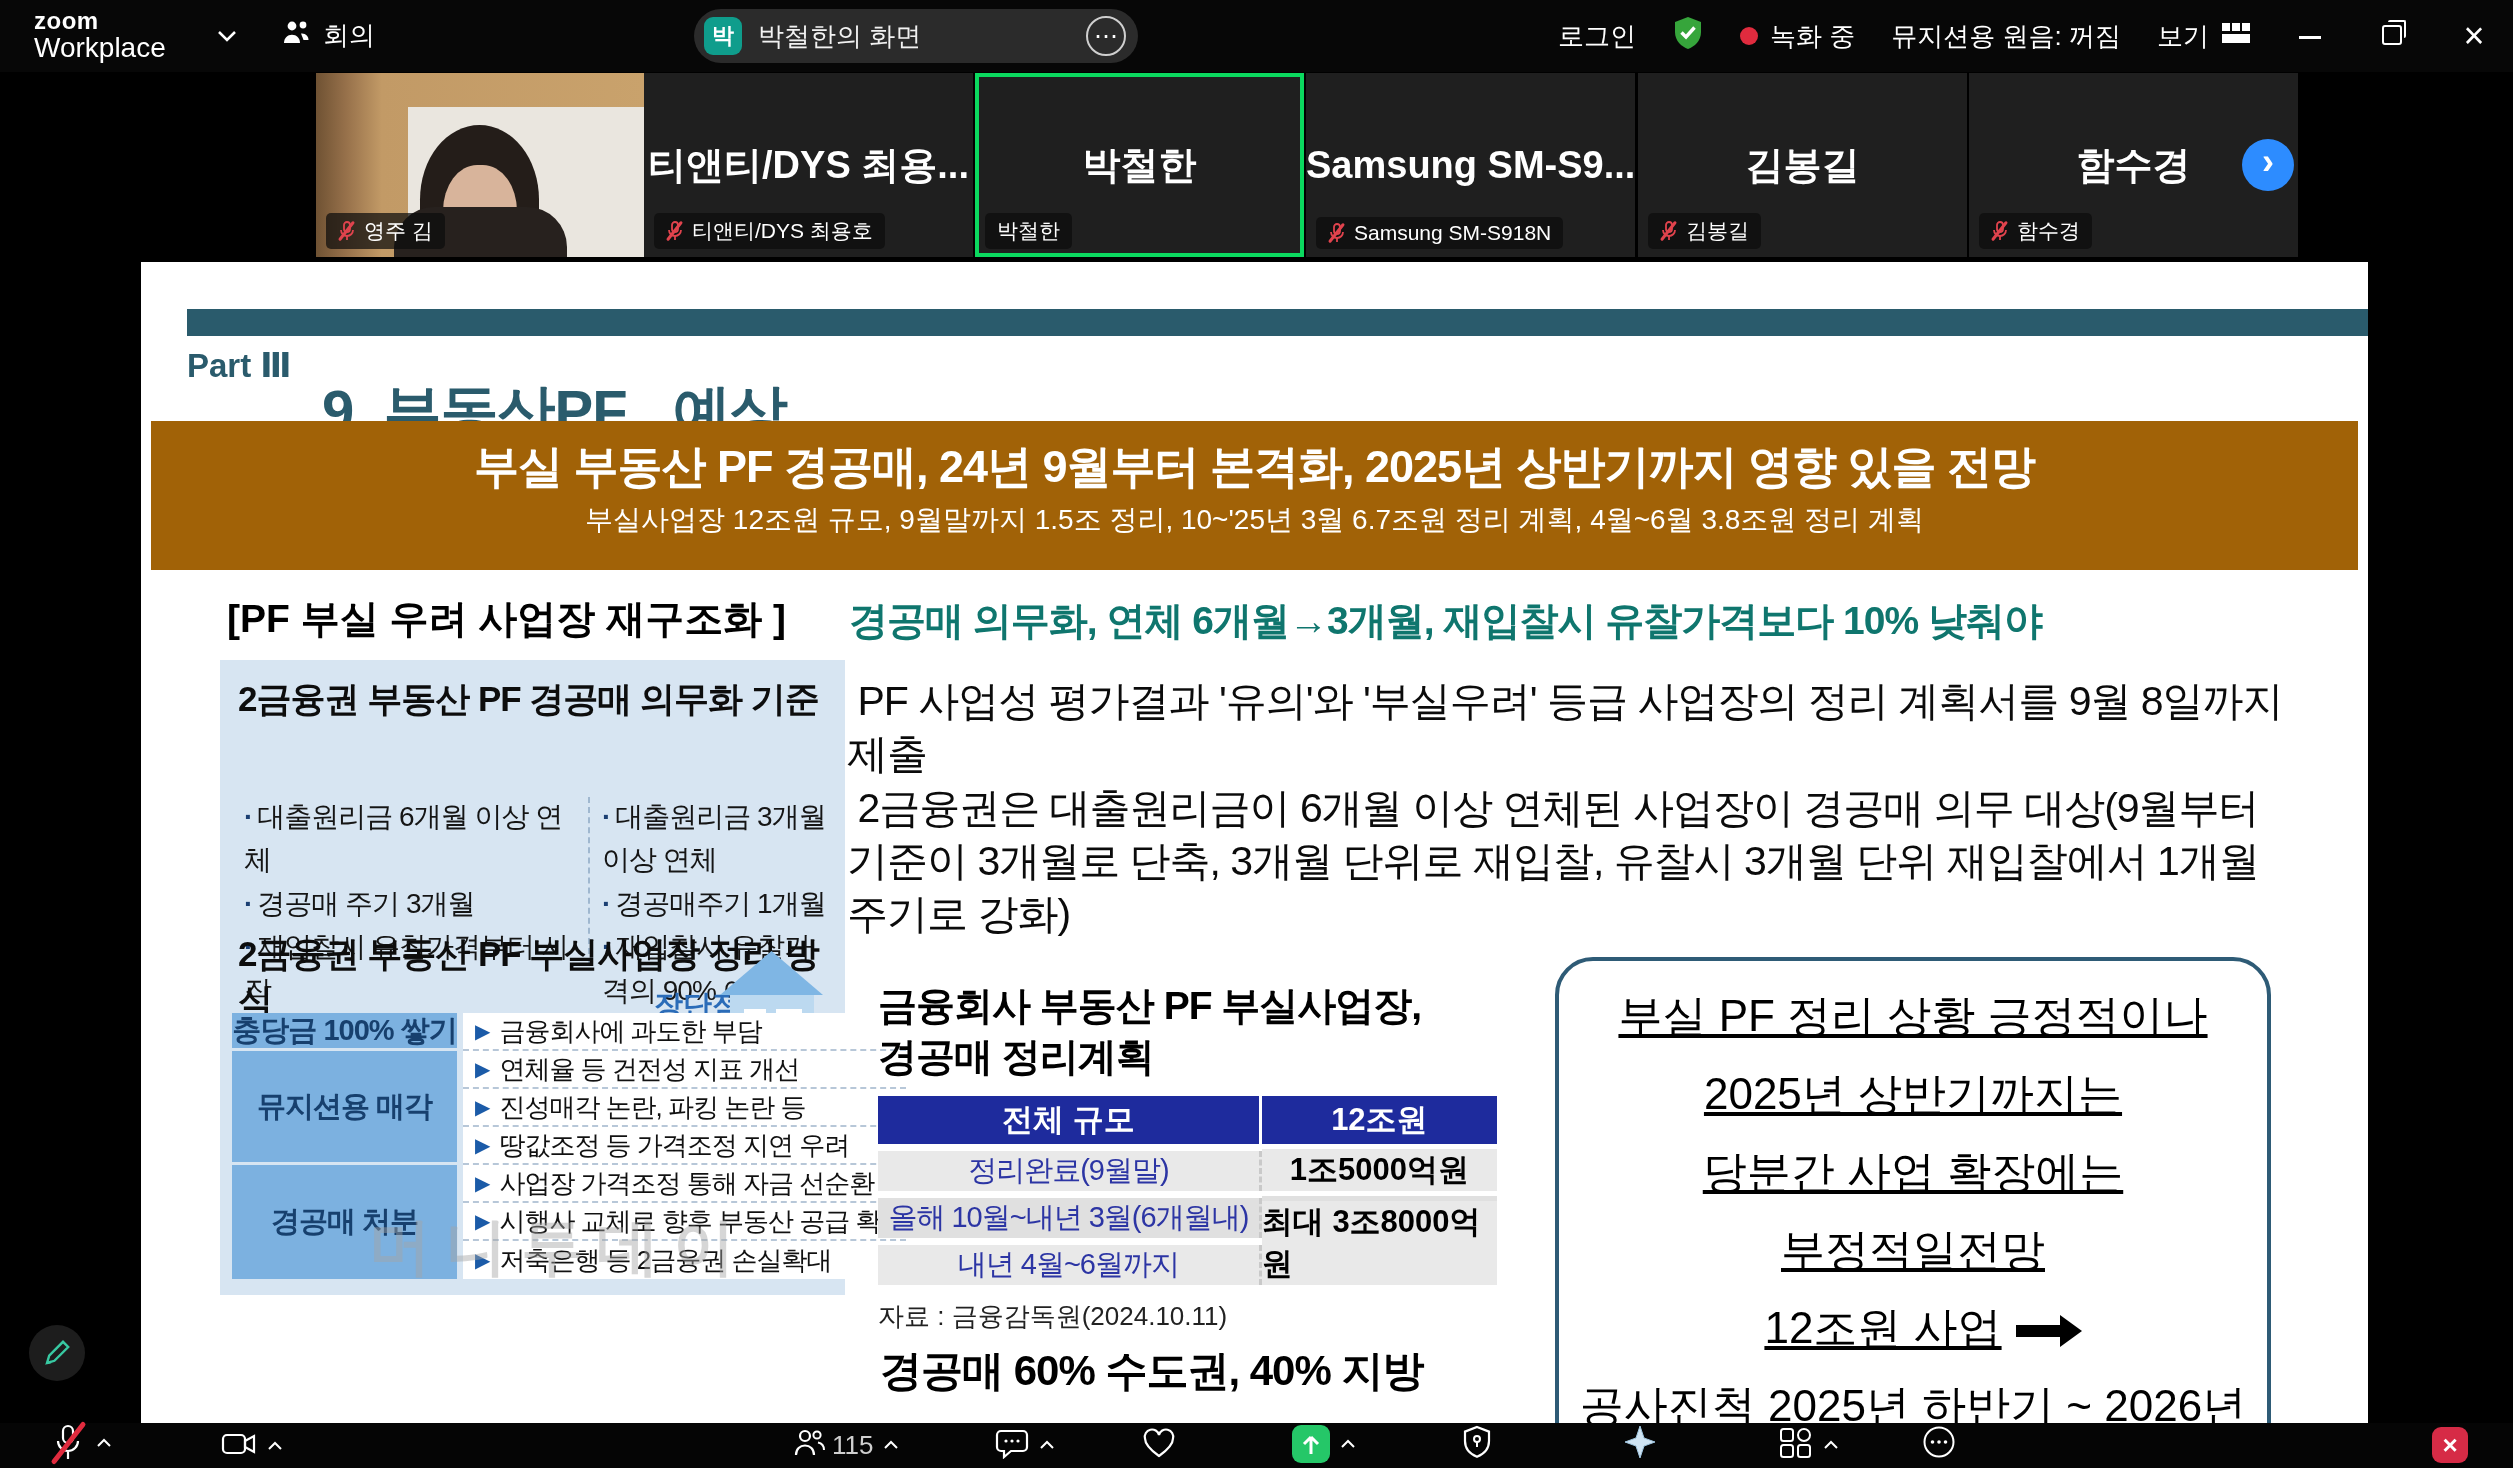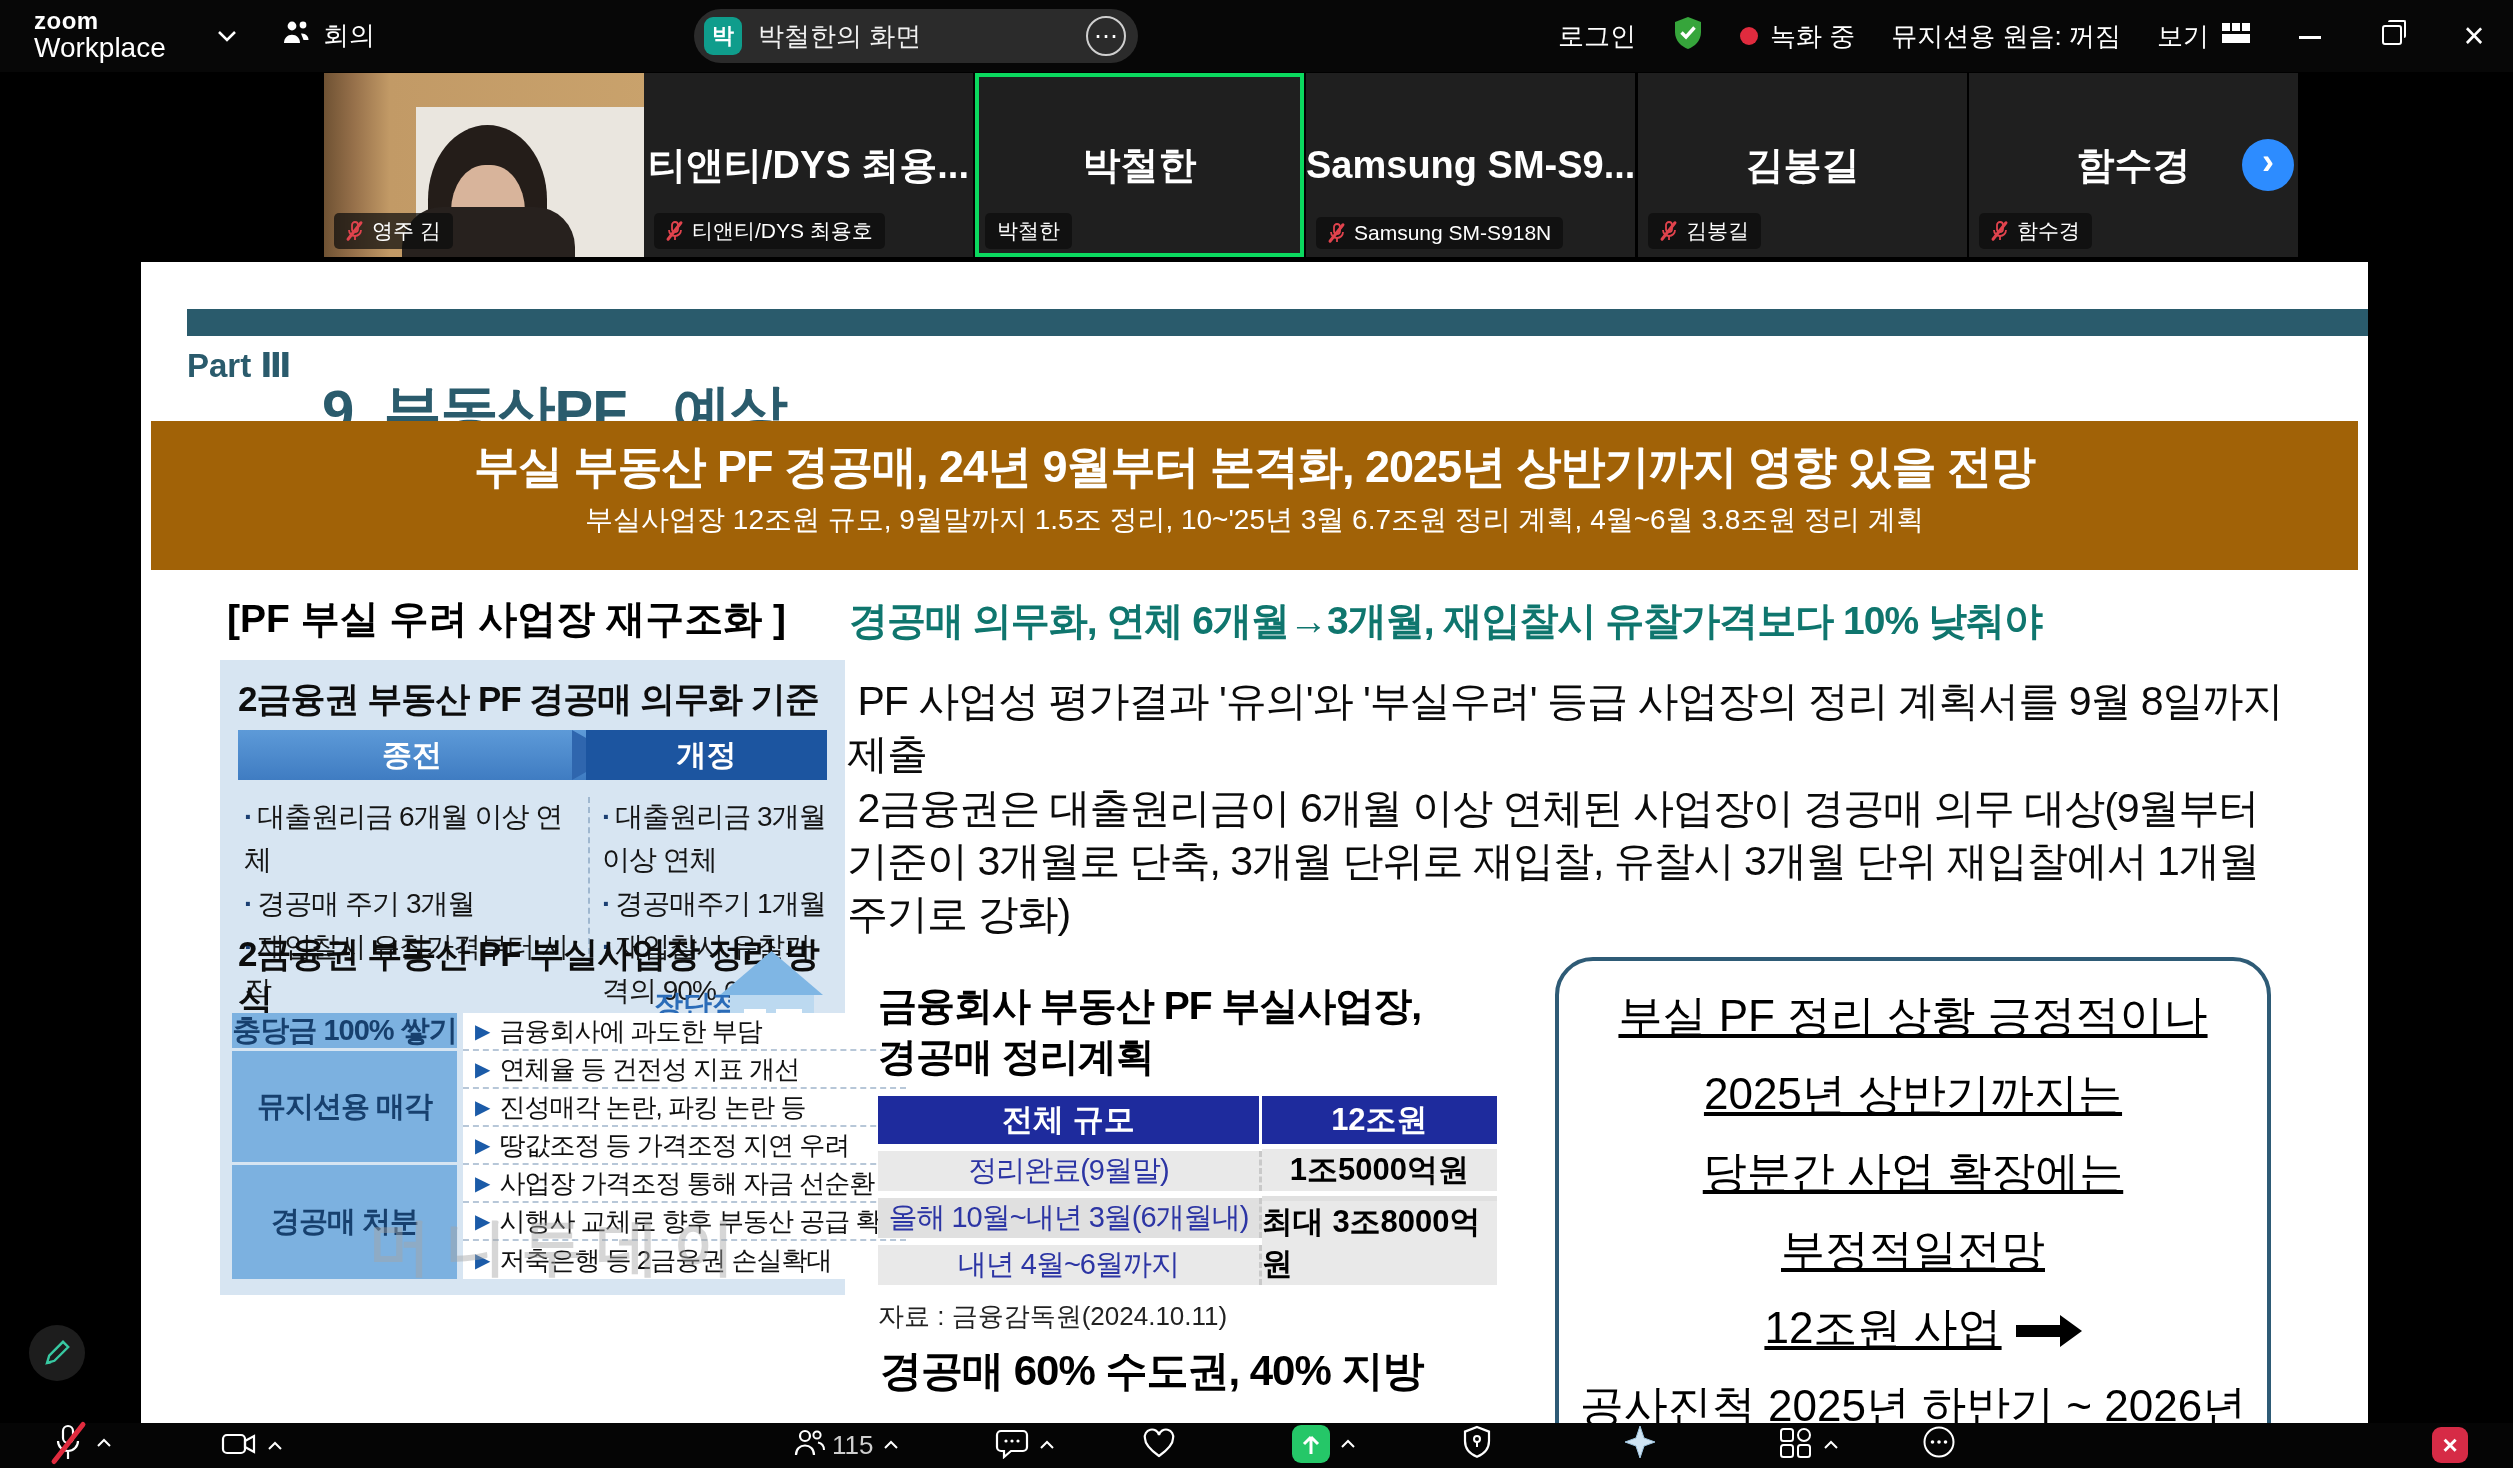--- a/index.html
+++ b/index.html
@@ -165,21 +165,21 @@
               <rect x="21" y="2" width="8" height="8" fill="#fff"></rect>
               <rect x="1" y="13" width="28" height="9" fill="#fff"></rect>
             </svg></span>
       </span>
       <span class="win-btn"><span class="win-min"></span></span>
       <span class="win-btn"><span class="win-restore"></span></span>
       <span class="win-btn" style="font-size:36px;">×</span>
     </div>
   </div>
 
-  <div class="tile" style="left:324px;">
+  <div class="tile" style="left:316px;">
     <div class="vid-bg"></div>
     <div class="vid-wall"></div>
     <div class="vid-logo"></div>
     <div class="vid-hair"></div>
     <div class="vid-face"></div>
     <div class="vid-body"></div>
     <div class="plate">
       <span class="plate-mic"><svg width="18" height="20" viewBox="0 0 18 20">
             <rect x="6" y="1" width="6" height="10" rx="3" stroke="#e0434d" stroke-width="1.8" fill="none"></rect>
             <path d="M3 9a6 6 0 0 0 12 0" stroke="#e0434d" stroke-width="1.8" fill="none"></path>
@@ -254,25 +254,20 @@
     <div class="banner">
       <div class="b1">부실 부동산 PF 경공매, 24년 9월부터 본격화, 2025년 상반기까지 영향 있을 전망</div>
       <div class="b2">부실사업장 12조원 규모, 9월말까지 1.5조 정리, 10~'25년 3월 6.7조원 정리 계획, 4월~6월 3.8조원 정리 계획</div>
     </div>
 
     <div class="sec-left">[PF 부실 우려 사업장 재구조화 ]</div>
     <div class="sec-right">경공매 의무화, 연체 6개월→3개월, 재입찰시 유찰가격보다 10% 낮춰야</div>
 
     <div class="info">
       <div class="info-t1">2금융권 부동산 PF 경공매 의무화 기준</div>
-      <div class="hdr">
-        <div class="hdr-before">종전</div>
-        <div class="hdr-arrow"></div>
-        <div class="hdr-after">개정</div>
-      </div>
       <div class="cols">
         <ul class="col-l">
           <li>대출원리금 6개월 이상 연체</li>
           <li>경공매 주기 3개월</li>
           <li>재입찰시 유찰가격부터 시작</li>
         </ul>
         <div class="col-div"></div>
         <ul class="col-r">
           <li>대출원리금 3개월 이상 연체</li>
           <li>경공매주기 1개월</li>

